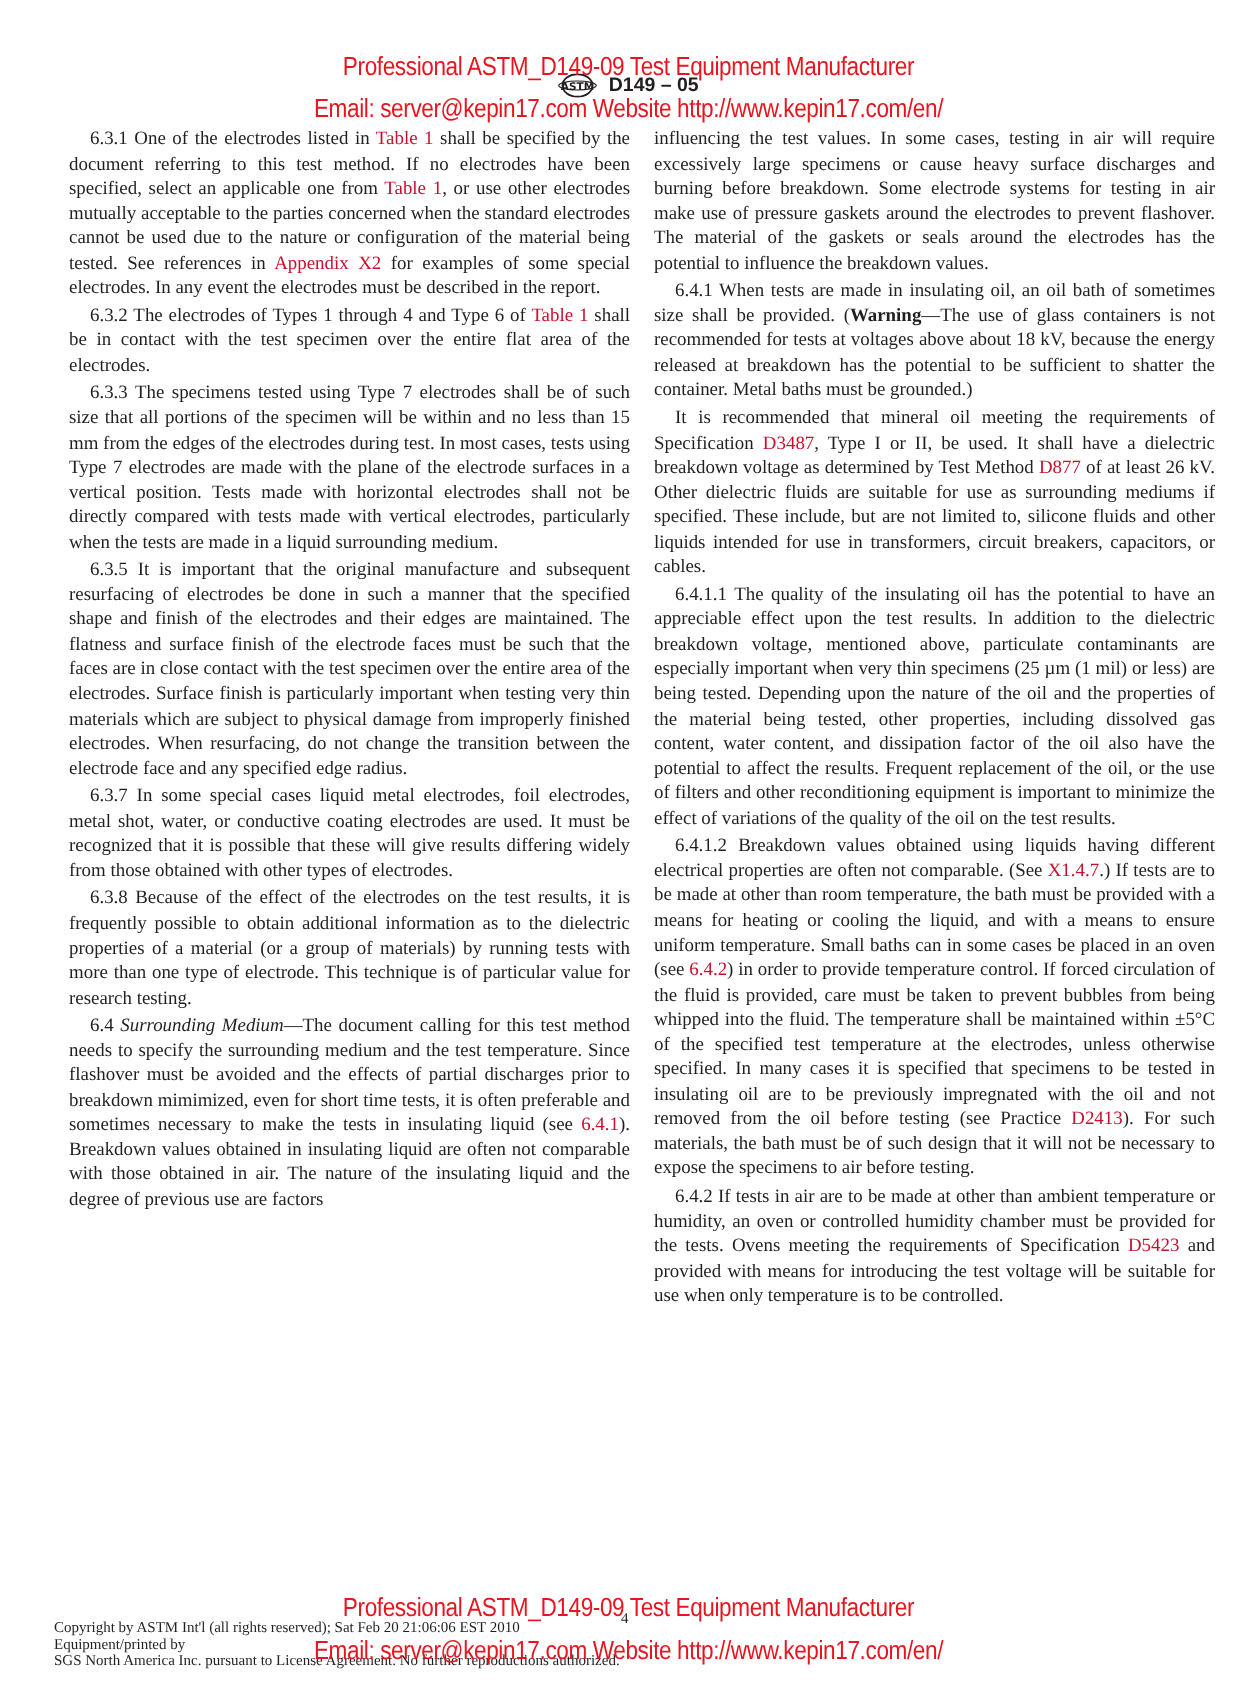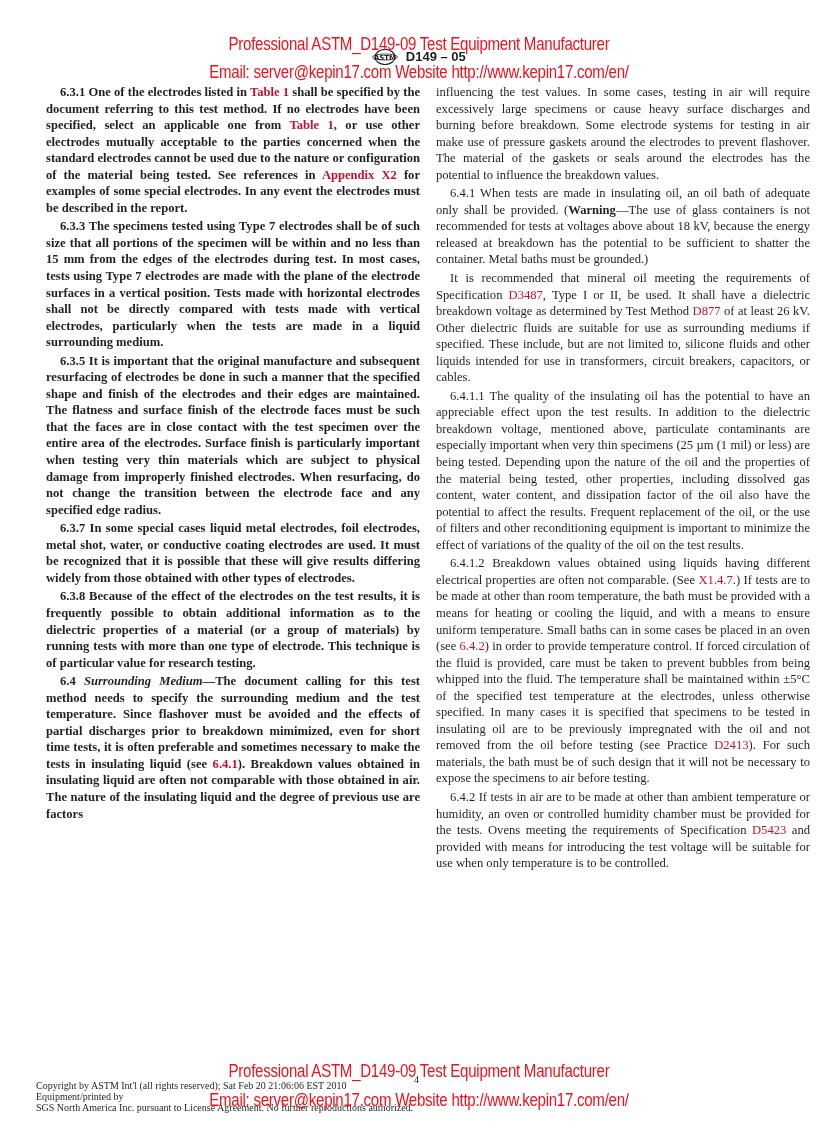--- a/index.html
+++ b/index.html
@@ -60,21 +60,21 @@
     }
 
     .column {
       position: absolute;
       top: 84px;
       width: 374px;
       font-size: 12.6px;
       line-height: 16.55px;
       text-align: justify;
     }
-    .col-left { left: 46px; font-weight: bold; }
+    .col-left { left: 46px; }
     .col-right { left: 436px; }
 
     .para {
       margin: 0 0 2px 0;
       text-indent: 14px;
       hyphens: manual;
     }
     .para.no-indent { text-indent: 0; }
     .link { color: #c8102e; }
     .em { font-style: italic; }
@@ -113,33 +113,36 @@
       <text x="13" y="11" font-size="7" text-anchor="middle" font-family="DejaVu Sans, sans-serif" font-weight="bold" fill="#231f20">ASTM</text>
     </svg>
   </span>
   <span class="designation">D149 – 05</span>
 </div>
 
 <div class="column col-left">
   <p class="para">
     <span>6.3.1 One of the electrodes listed in </span><span class="link">Table 1</span><span> shall be specified by the document referring to this test method. If no electrodes have been specified, select an applicable one from </span><span class="link">Table 1</span><span>, or use other electrodes mutually acceptable to the parties concerned when the standard electrodes cannot be used due to the nature or configuration of the material being tested. See references in </span><span class="link">Appendix X2</span><span> for examples of some special electrodes. In any event the electrodes must be described in the report.</span>
   </p>
+  <p class="para">
+    <span>6.3.2 The electrodes of Types 1 through 4 and Type 6 of </span><span class="link">Table 1</span><span> shall be in contact with the test specimen over the entire flat area of the electrodes.</span>
+  </p>
   <p class="para">6.3.3 The specimens tested using Type 7 electrodes shall be of such size that all portions of the specimen will be within and no less than 15 mm from the edges of the electrodes during test. In most cases, tests using Type 7 electrodes are made with the plane of the electrode surfaces in a vertical position. Tests made with horizontal electrodes shall not be directly compared with tests made with vertical electrodes, particularly when the tests are made in a liquid surrounding medium.</p>
   <p class="para">6.3.5 It is important that the original manufacture and subsequent resurfacing of electrodes be done in such a manner that the specified shape and finish of the electrodes and their edges are maintained. The flatness and surface finish of the electrode faces must be such that the faces are in close contact with the test specimen over the entire area of the electrodes. Surface finish is particularly important when testing very thin materials which are subject to physical damage from improp­erly finished electrodes. When resurfacing, do not change the transition between the electrode face and any specified edge radius.</p>
   <p class="para">6.3.7 In some special cases liquid metal electrodes, foil electrodes, metal shot, water, or conductive coating electrodes are used. It must be recognized that it is possible that these will give results differing widely from those obtained with other types of electrodes.</p>
   <p class="para">6.3.8 Because of the effect of the electrodes on the test results, it is frequently possible to obtain additional informa­tion as to the dielectric properties of a material (or a group of materials) by running tests with more than one type of electrode. This technique is of particular value for research testing.</p>
   <p class="para">
     <span>6.4 </span><span class="em">Surrounding Medium</span><span>—The document calling for this test method needs to specify the surrounding medium and the test temperature. Since flashover must be avoided and the effects of partial discharges prior to breakdown mimimized, even for short time tests, it is often preferable and sometimes necessary to make the tests in insulating liquid (see </span><span class="link">6.4.1</span><span>). Breakdown values obtained in insulating liquid are often not comparable with those obtained in air. The nature of the insulating liquid and the degree of previous use are factors</span>
   </p>
 </div>
 
 <div class="column col-right">
   <p class="para no-indent">influencing the test values. In some cases, testing in air will require excessively large specimens or cause heavy surface discharges and burning before breakdown. Some electrode systems for testing in air make use of pressure gaskets around the electrodes to prevent flashover. The material of the gaskets or seals around the electrodes has the potential to influence the breakdown values.</p>
   <p class="para">
-    <span>6.4.1 When tests are made in insulating oil, an oil bath of adequate only shall be provided. (</span><span class="strong">Warning</span><span>—The use of glass containers is not recommended for tests at voltages above about 18 kV, because the energy released at breakdown has the potential to be sufficient to shatter the container. Metal baths must be grounded.)</span>
+    <span>6.4.1 When tests are made in insulating oil, an oil bath of sometimes size shall be provided. (</span><span class="strong">Warning</span><span>—The use of glass containers is not recommended for tests at voltages above about 18 kV, because the energy released at breakdown has the potential to be sufficient to shatter the container. Metal baths must be grounded.)</span>
   </p>
   <p class="para">
     <span>It is recommended that mineral oil meeting the requirements of Specification </span><span class="link">D3487</span><span>, Type I or II, be used. It shall have a dielectric breakdown voltage as determined by Test Method </span><span class="link">D877</span><span> of at least 26 kV. Other dielectric fluids are suitable for use as surrounding mediums if specified. These include, but are not limited to, silicone fluids and other liquids intended for use in transformers, circuit breakers, capacitors, or cables.</span>
   </p>
   <p class="para">6.4.1.1 The quality of the insulating oil has the potential to have an appreciable effect upon the test results. In addition to the dielectric breakdown voltage, mentioned above, particulate contaminants are especially important when very thin speci­mens (25 µm (1 mil) or less) are being tested. Depending upon the nature of the oil and the properties of the material being tested, other properties, including dissolved gas content, water content, and dissipation factor of the oil also have the potential to affect the results. Frequent replacement of the oil, or the use of filters and other reconditioning equipment is important to minimize the effect of variations of the quality of the oil on the test results.</p>
   <p class="para">
     <span>6.4.1.2 Breakdown values obtained using liquids having different electrical properties are often not comparable. (See </span><span class="link">X1.4.7</span><span>.) If tests are to be made at other than room temperature, the bath must be provided with a means for heating or cooling the liquid, and with a means to ensure uniform temperature. Small baths can in some cases be placed in an oven (see </span><span class="link">6.4.2</span><span>) in order to provide temperature control. If forced circulation of the fluid is provided, care must be taken to prevent bubbles from being whipped into the fluid. The temperature shall be maintained within ±5°C of the specified test temperature at the electrodes, unless otherwise specified. In many cases it is specified that specimens to be tested in insulating oil are to be previously impregnated with the oil and not removed from the oil before testing (see Practice </span><span class="link">D2413</span><span>). For such materials, the bath must be of such design that it will not be necessary to expose the specimens to air before testing.</span>
   </p>
   <p class="para">
     <span>6.4.2 If tests in air are to be made at other than ambient temperature or humidity, an oven or controlled humidity chamber must be provided for the tests. Ovens meeting the requirements of Specification </span><span class="link">D5423</span><span> and provided with means for introducing the test voltage will be suitable for use when only temperature is to be controlled.</span>

